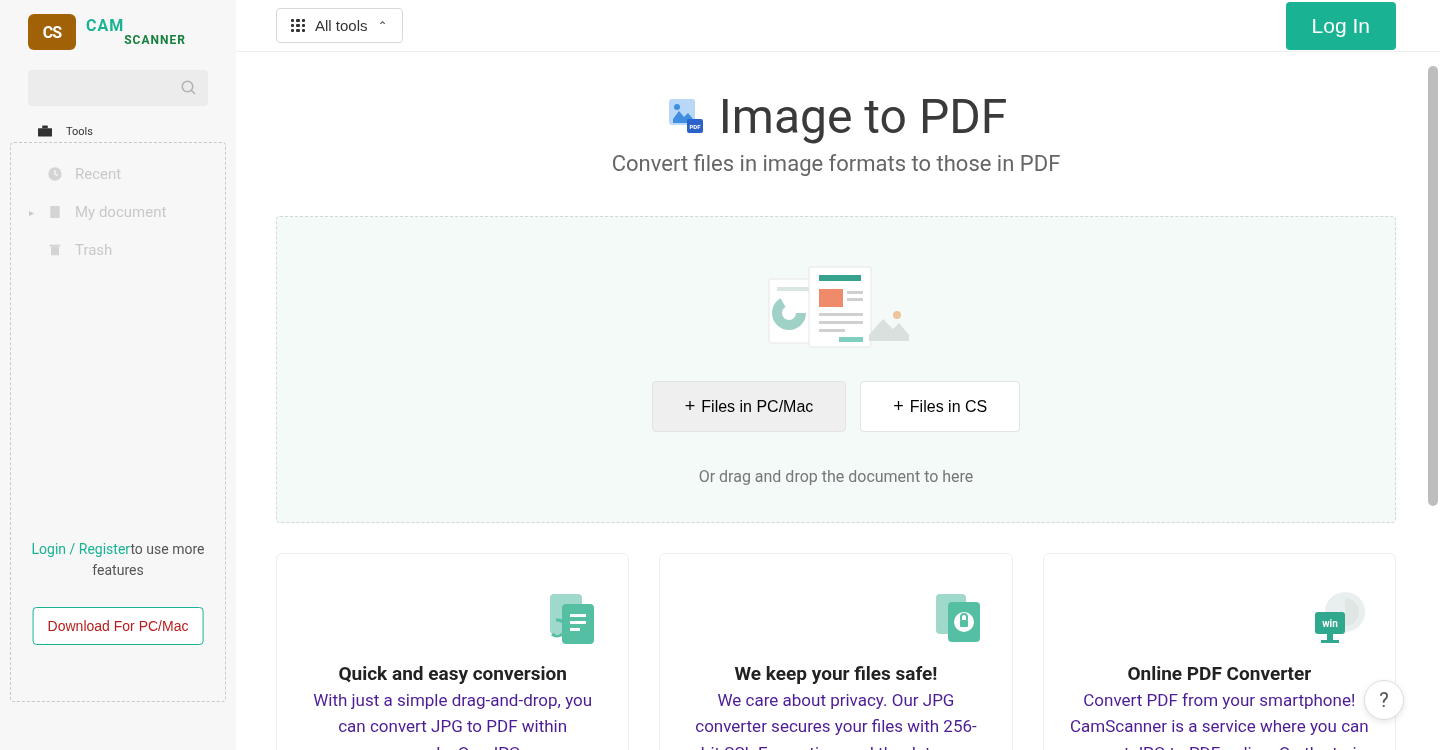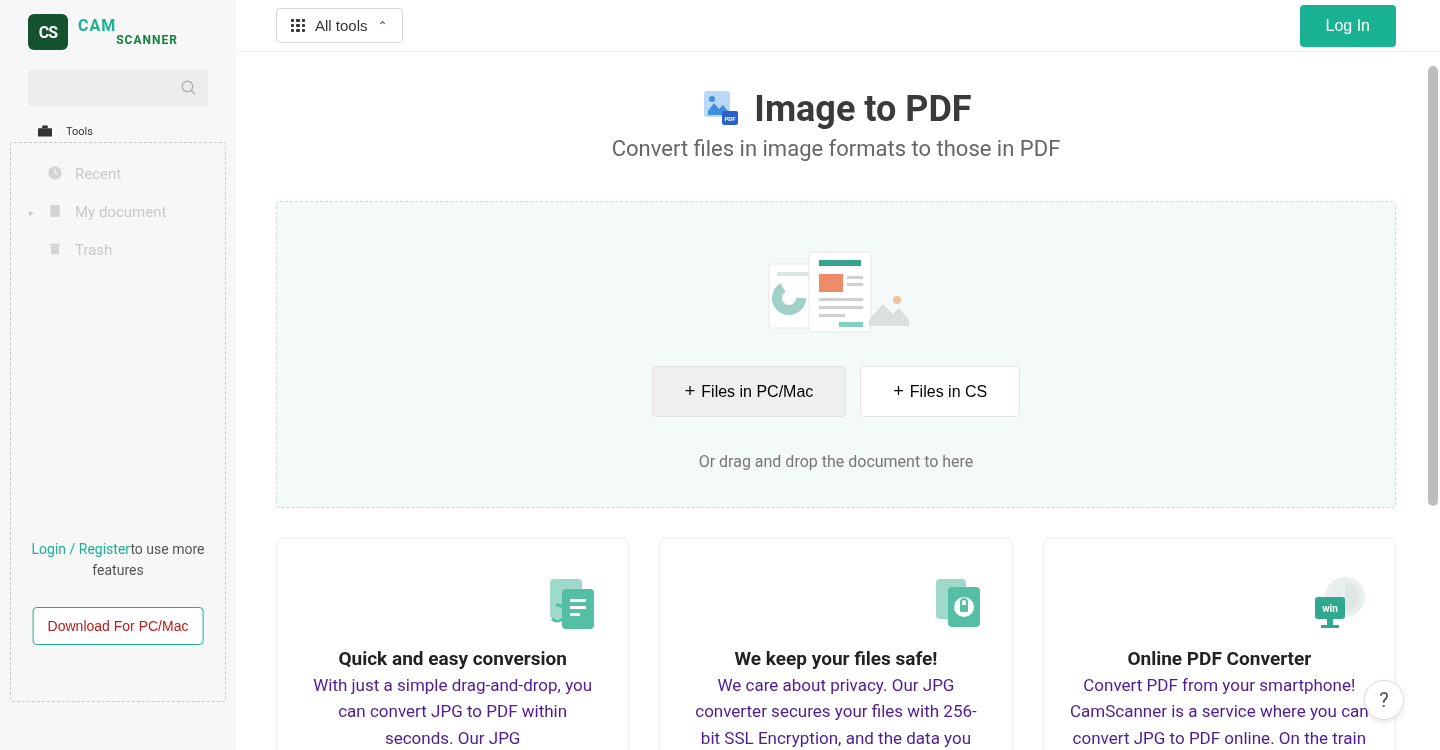--- a/index.html
+++ b/index.html
@@ -1,57 +1,57 @@
 <!DOCTYPE html>
 <html><head>
 <meta charset="utf-8">
 <style>
   * { box-sizing: border-box; margin: 0; padding: 0; }
   html, body { width: 1440px; height: 750px; font-family: -apple-system, "Segoe UI", Roboto, Arial, sans-serif; color: #333; overflow: hidden; background: #fff; }
 
   
   .sidebar { position: absolute; left: 0; top: 0; width: 236px; height: 750px; background: #f7f7f7; }
   .logo-wrap { display: flex; align-items: center; padding: 14px 28px 10px 28px; gap: 10px; }
-  .logo-mark { width: 40px; height: 36px; background: #14532d; border-radius: 6px; color: #fff; font-weight: 700; font-size: 16px; display: flex; align-items: center; justify-content: center; letter-spacing: -1px; }
+  .logo-mark { width: 48px; height: 36px; background: #a16207; border-radius: 6px; color: #fff; font-weight: 700; font-size: 16px; display: flex; align-items: center; justify-content: center; letter-spacing: -1px; }
   .logo-text { display: flex; flex-direction: row; line-height: 1; font-weight: 700; letter-spacing: 1px; }
   .logo-text .top { color: #19B394; font-size: 16px; }
   .logo-text .bottom { color: #15803d; font-size: 12px; margin-top: 16px; }
 
   .search-bar { margin: 10px 28px 18px 28px; height: 36px; background: #ececec; border-radius: 4px; display: flex; align-items: center; justify-content: flex-end; padding: 0 10px; }
   .search-bar svg { opacity: .5; }
 
   .dashed-box { margin: 0 10px; border: 1px dashed #c9c9c9; border-radius: 4px; padding-top: 0; padding-bottom: 30px; height: 560px; position: relative; }
 
-  .sidebar-item { display: flex; gap: 12px; padding: 10px 18px 10px 36px; font-size: 15px; cursor: pointer; position: relative; }
+  .sidebar-item { display: flex; align-items: center; gap: 12px; padding: 10px 18px 10px 36px; font-size: 15px; cursor: pointer; position: relative; }
   .sidebar-item.muted { color: #c9c9c9; }
   .sidebar-item .caret { position: absolute; left: 18px; top: 50%; transform: translateY(-50%); font-size: 10px; color: #c9c9c9; }
 
   .tools-row { display:flex; align-items:center; gap:12px; padding: 0 0 4px 36px; font-size:11px; color:#333; position:relative;}
   .tools-row .tool-icon { width:18px; height:14px; }
 
   .sb-list { margin-top: 12px; }
 
   .register-block { position: absolute; bottom: 120px; left: 0; right: 0; text-align: center; font-size: 14px; color: #555; padding: 0 12px; line-height: 1.5; }
   .register-block a { color: #19B394; text-decoration: none; }
 
   .download-btn { position: absolute; bottom: 56px; left: 50%; transform: translateX(-50%); border: 1px solid #19B394; color: #b91c1c; background: #fff; padding: 10px 14px; font-size: 14px; border-radius: 4px; cursor: pointer; white-space: nowrap; }
 
   
   .main { position: absolute; left: 236px; top: 0; right: 0; bottom: 0; display: flex; flex-direction: column; }
   .topbar { height: 52px; border-bottom: 1px solid #eee; display: flex; align-items: center; justify-content: space-between; padding: 0 44px 0 40px; }
   .all-tools-btn { display: flex; align-items: center; gap: 10px; border: 1px solid #d7d7d7; border-radius: 4px; padding: 8px 14px; font-size: 15px; color: #333; cursor: pointer; background: #fff; }
   .all-tools-btn .grid-icon { width: 14px; height: 14px; display: grid; grid-template-columns: repeat(3, 1fr); grid-template-rows: repeat(3, 1fr); gap: 2px; }
   .all-tools-btn .grid-icon span { background: #333; border-radius: 1px; }
   .all-tools-btn .chev { font-size: 12px; color: #555; }
-  .login-btn { background: #19B394; color: #fff; border: none; border-radius: 4px; padding: 12px 26px; font-size: 16px; cursor: pointer; }
+  .login-btn { background: #19B394; color: #fff; border: none; border-radius: 4px; padding: 12px 26px; font-size: 21px; cursor: pointer; }
 
   .content { flex: 1; overflow-y: auto; padding: 36px 44px 0 40px; }
 
   .hero-title { display: flex; align-items: center; justify-content: center; gap: 14px; }
-  .hero-title h1 { font-size: 36px; font-weight: 700; color: #3a3a3a; }
+  .hero-title h1 { font-size: 48px; font-weight: 400; color: #3a3a3a; }
   .hero-icon { width: 40px; height: 40px; position: relative; }
   .hero-sub { text-align: center; font-size: 22px; color: #666; margin-top: 6px; }
 
   .dropzone { margin: 40px 0 30px 0; border: 1px dashed #cfd9d6; background: #f3faf8; border-radius: 4px; padding: 44px 20px 36px 20px; display: flex; flex-direction: column; align-items: center; }
   .docs-illus { width: 150px; height: 100px; position: relative; margin-bottom: 20px; }
   .file-btns { display: flex; gap: 14px; }
   .file-btn { display: flex; align-items: center; gap: 6px; border: 1px solid #e3e3e3; border-radius: 4px; padding: 14px 32px; font-size: 16px; cursor: pointer; background: #fff; }
   .file-btn.primary { background: #efefef; }
   .drag-hint { margin-top: 35px; font-size: 16px; color: #777; }
 

